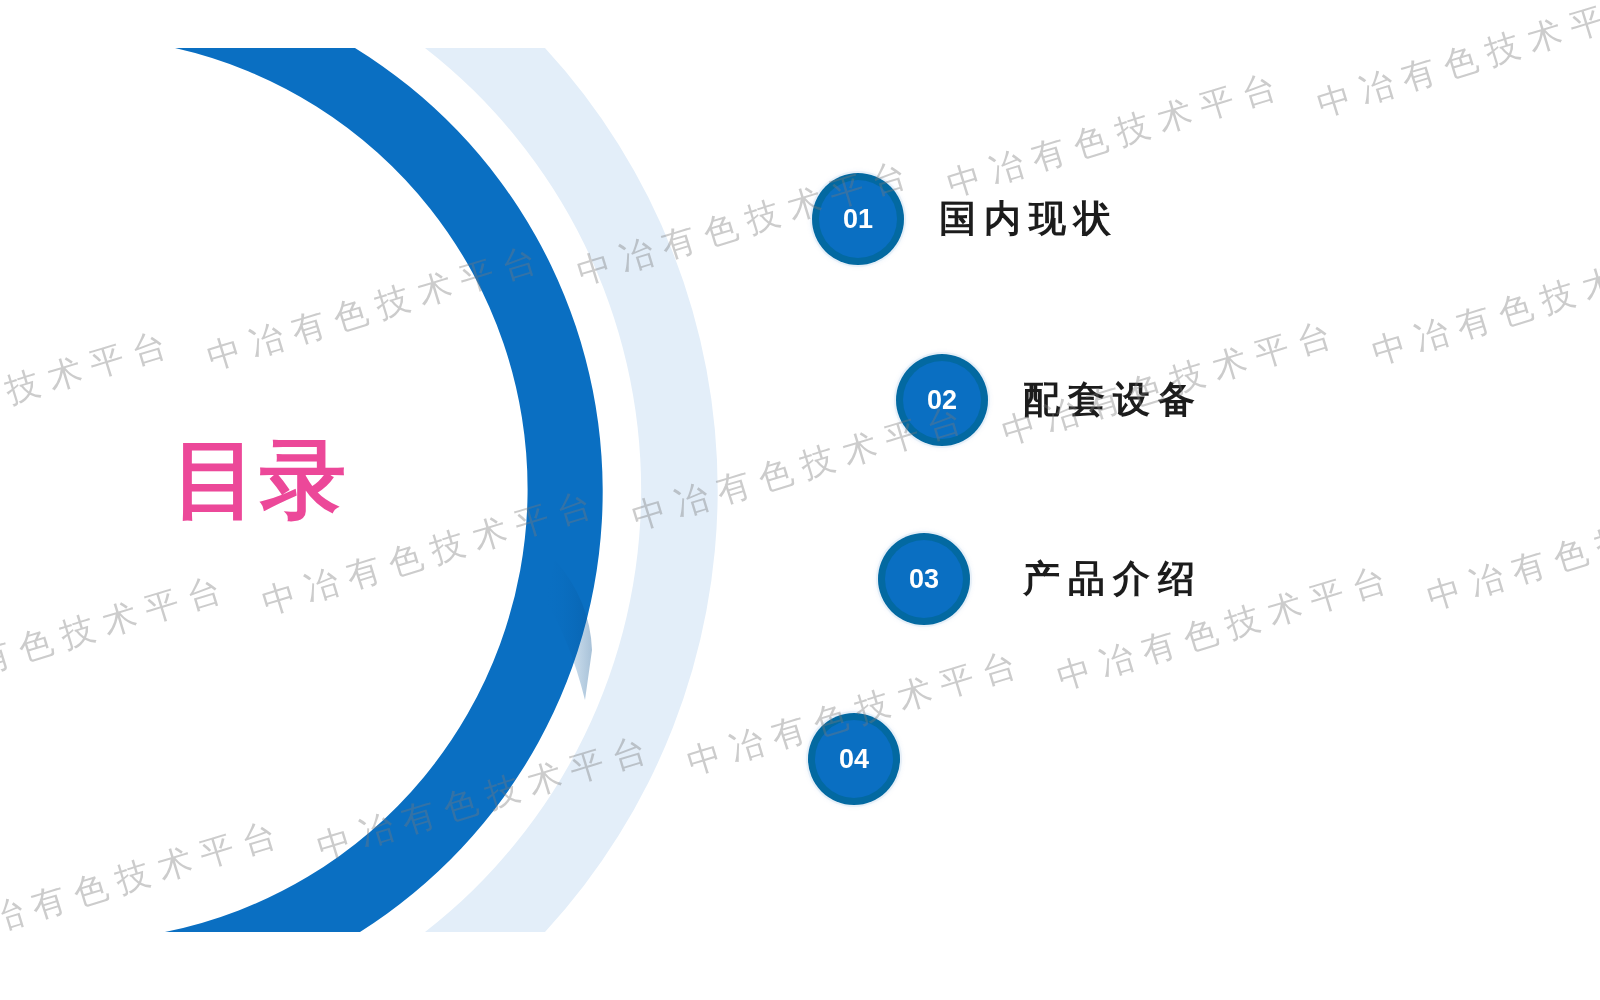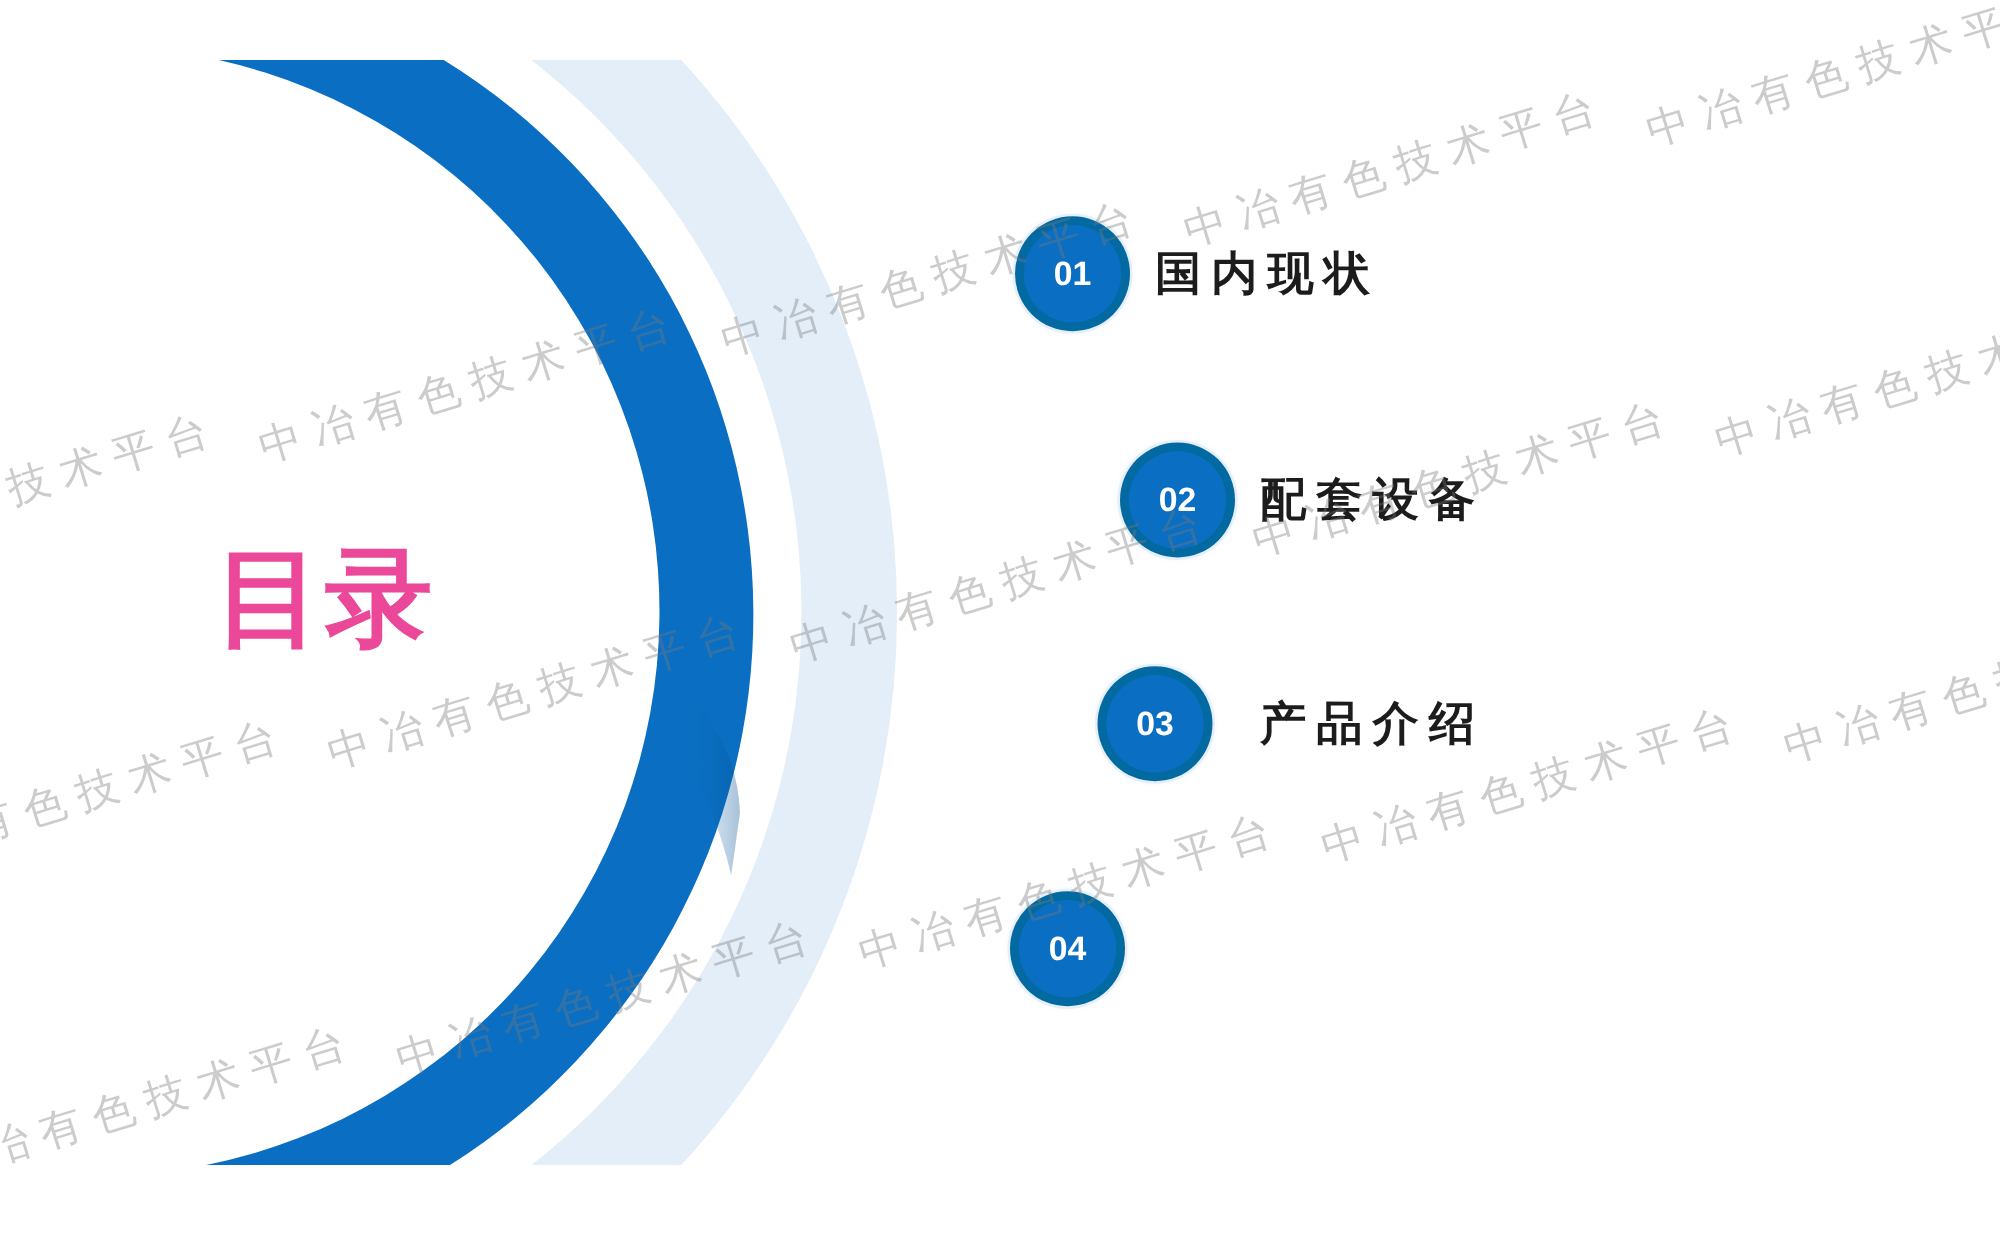--- a/index.html
+++ b/index.html
@@ -64,21 +64,21 @@
       color: #ffffff;
       display: flex;
       align-items: center;
       justify-content: center;
       font-family: "Liberation Sans", "DejaVu Sans", sans-serif;
       font-weight: bold;
       font-size: 27px;
       letter-spacing: 0px;
     }
     .toc-label {
-      margin-left: 20px;
+      margin-left: 35px;
       font-family: "DejaVu Serif", "Liberation Serif", serif;
       font-weight: bold;
       font-size: 37px;
       color: #1c1c1c;
       letter-spacing: 8px;
       white-space: nowrap;
     }
     .watermark {
       position: absolute;
       font-family: "DejaVu Serif", "Liberation Serif", serif;

